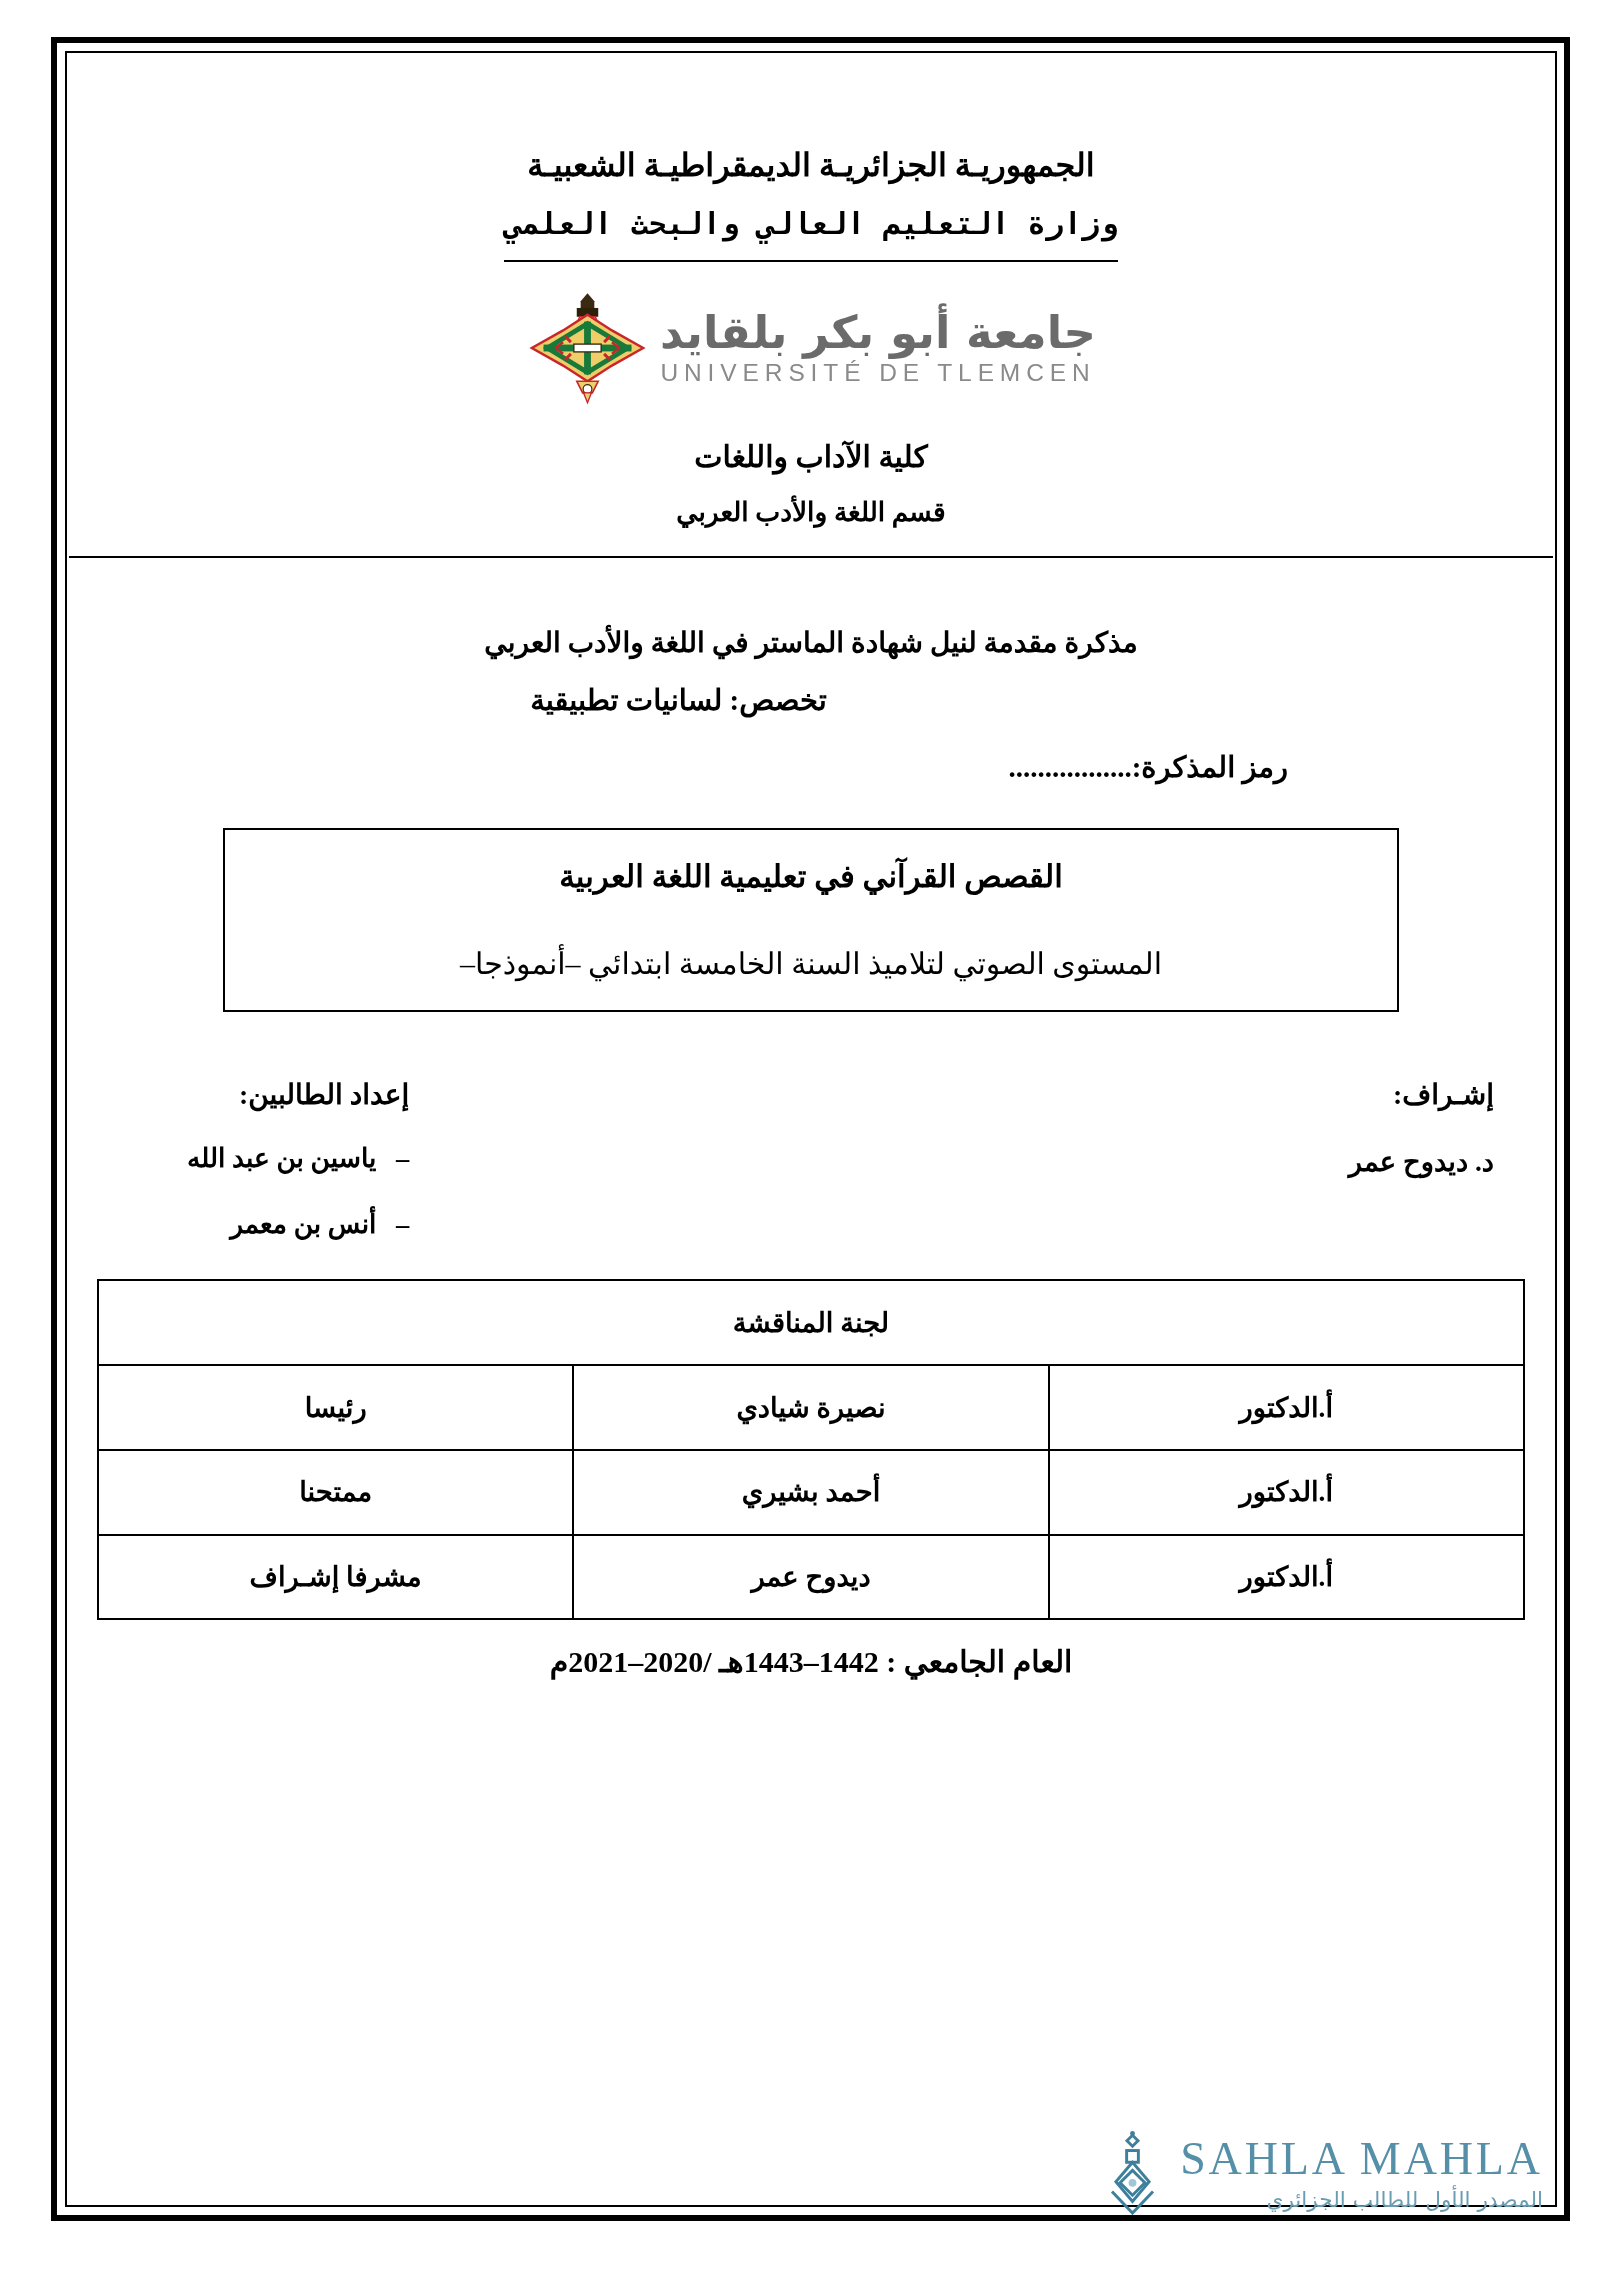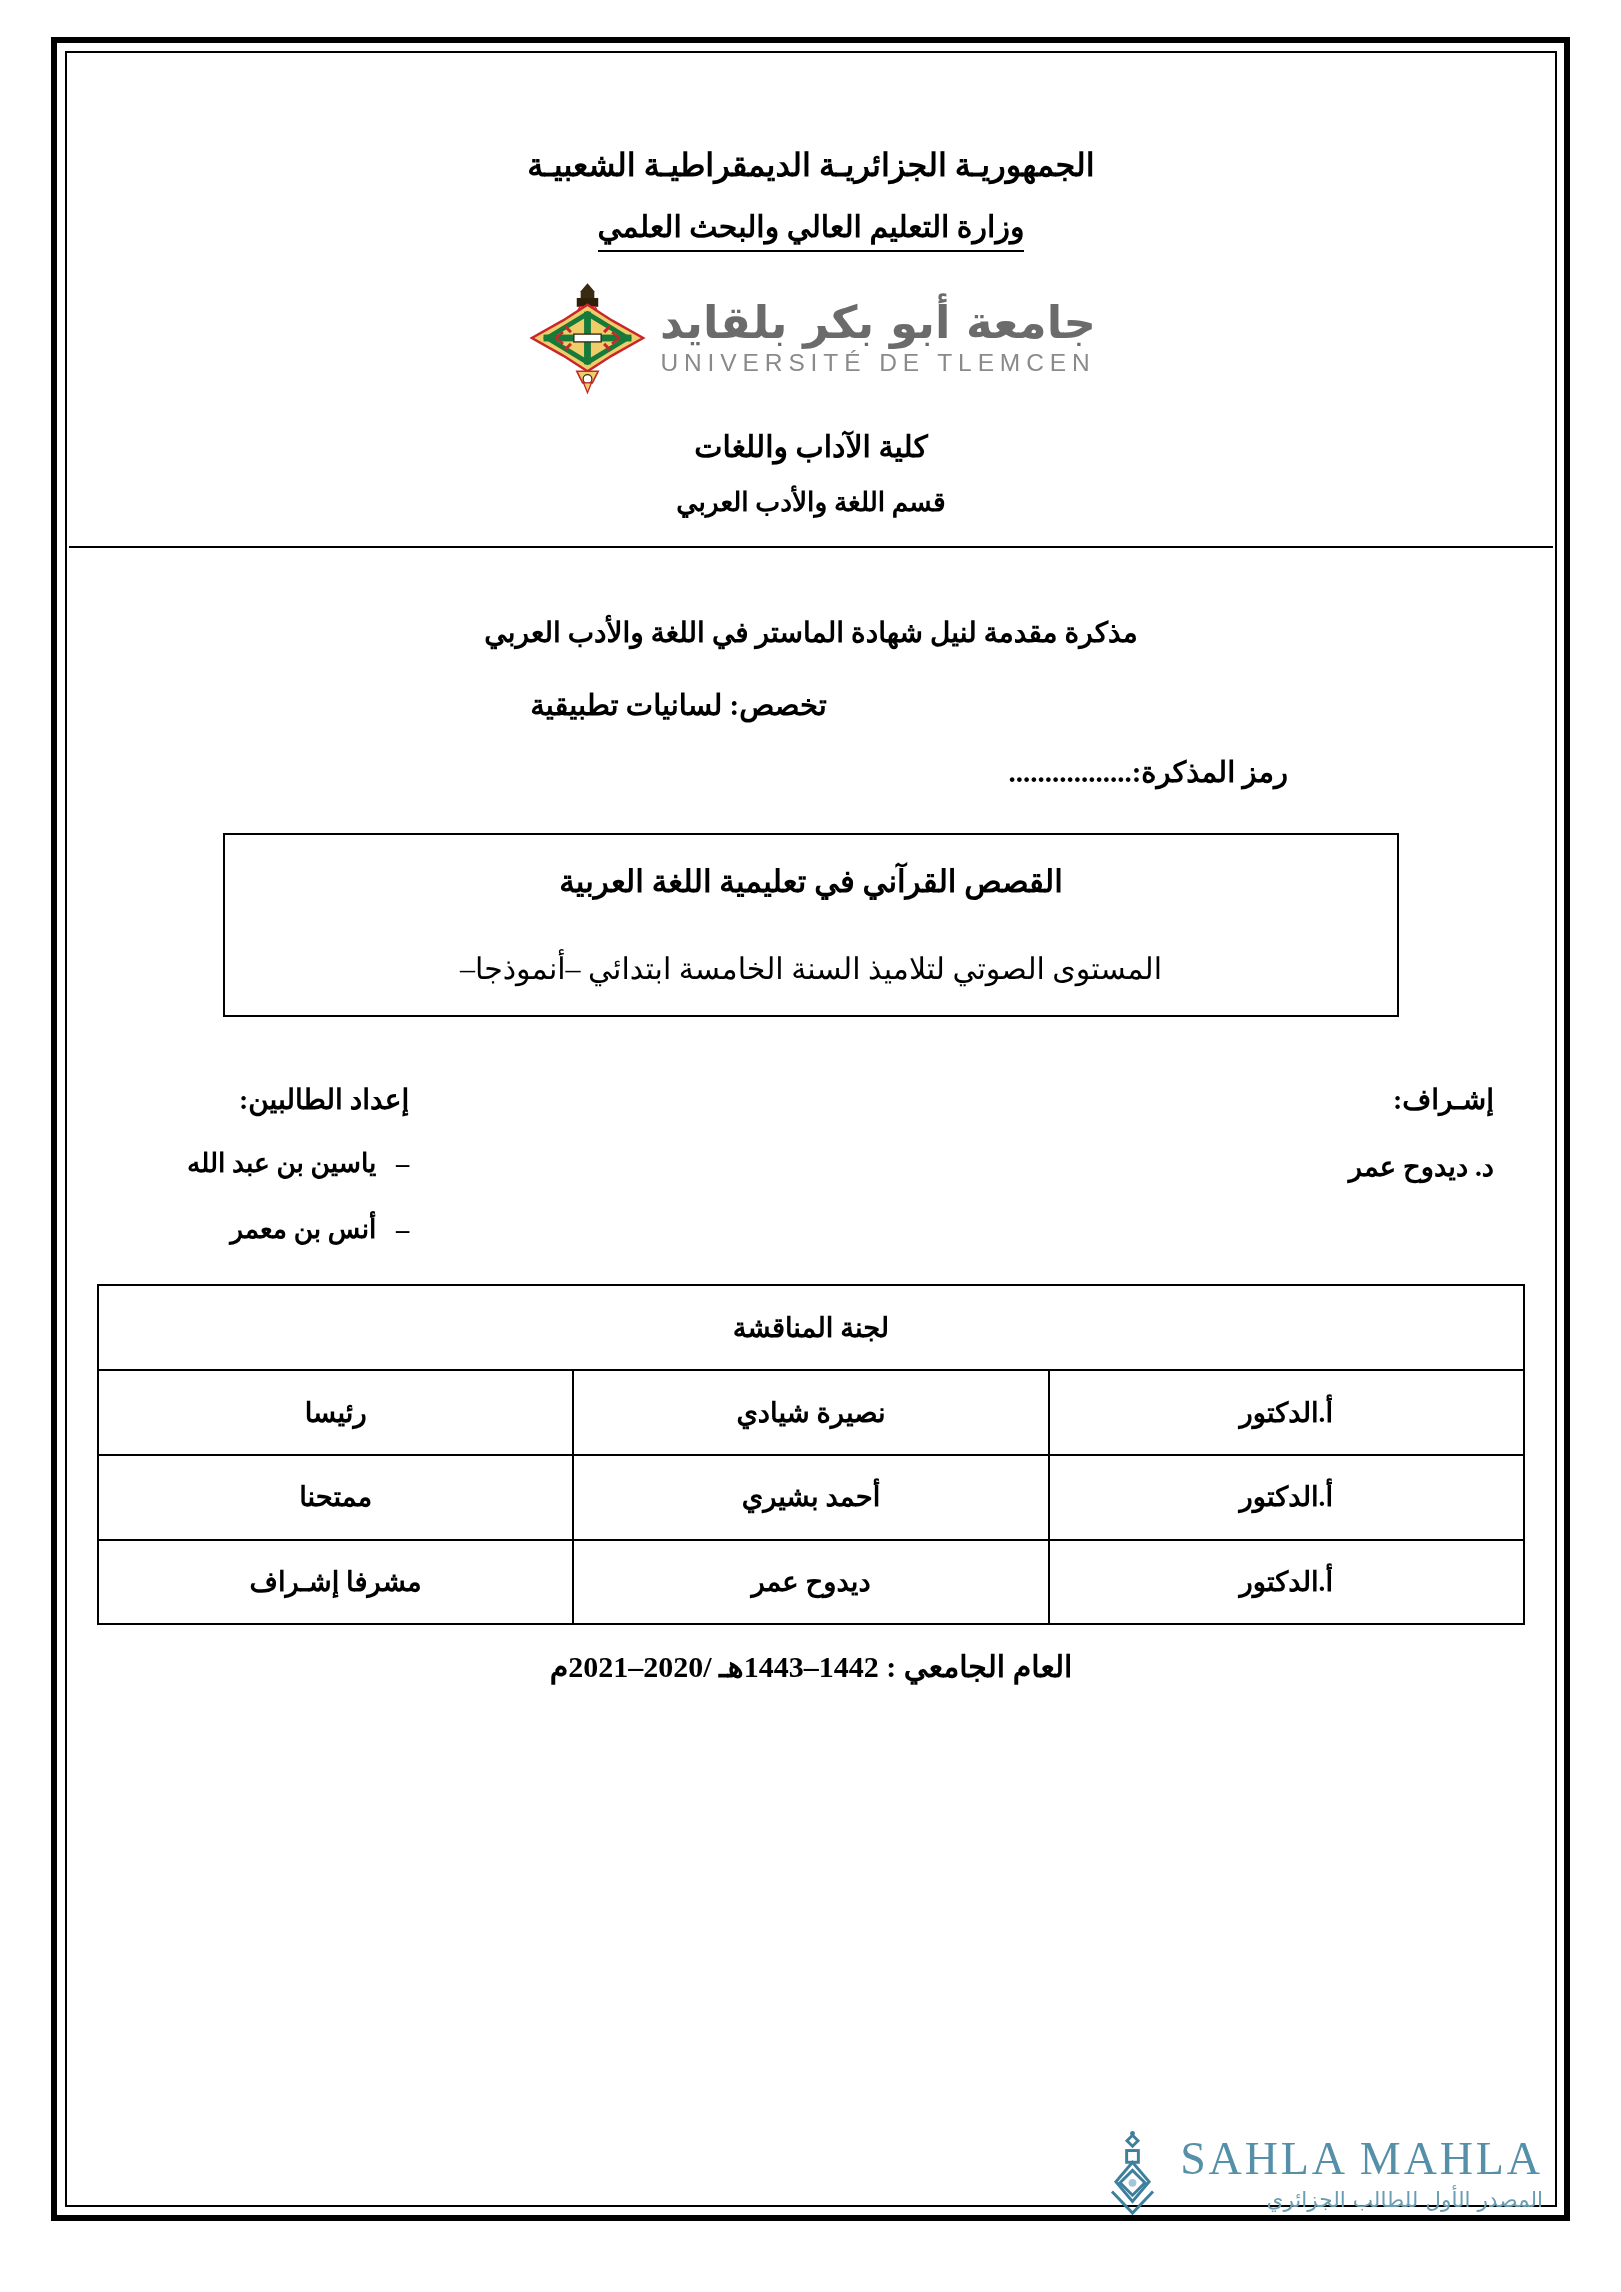--- a/index.html
+++ b/index.html
@@ -51,28 +51,28 @@
     text-align: center;
   }
   .republic-line {
     font-family: "Liberation Serif", "DejaVu Serif", serif;
     font-weight: bold;
     font-size: 32px;
     letter-spacing: 0.5px;
     line-height: 1.25;
   }
   .ministry-line {
-    font-family: Liberation Serif, serif;
+    font-family: Liberation Mono, monospace;
     font-weight: bold;
     font-size: 30px;
     line-height: 1.3;
     margin-top: 21.6px;
     display: inline-block;
     border-bottom: 2.9px solid #000;
-    padding-bottom: 4px;
+    padding-bottom: 14px;
   }
 
   
   .logo-row {
     margin-top: 27.4px;
     display: flex;
     flex-direction: row-reverse;
     align-items: center;
     justify-content: center;
     gap: 11px;
@@ -136,21 +136,21 @@
     text-align: center;
   }
   .degree-line {
     font-weight: bold;
     font-size: 28px;
     line-height: 1.4;
   }
   .speciality-line {
     font-weight: bold;
     font-size: 29px;
-    margin-top: 33px;
+    margin-top: 18px;
     padding-right: 265px;
     text-align: center;
     line-height: 1.4;
   }
   .code-line {
     font-weight: bold;
     font-size: 29px;
     margin-top: 25.5px;
     padding-right: 265px;
     text-align: right;

